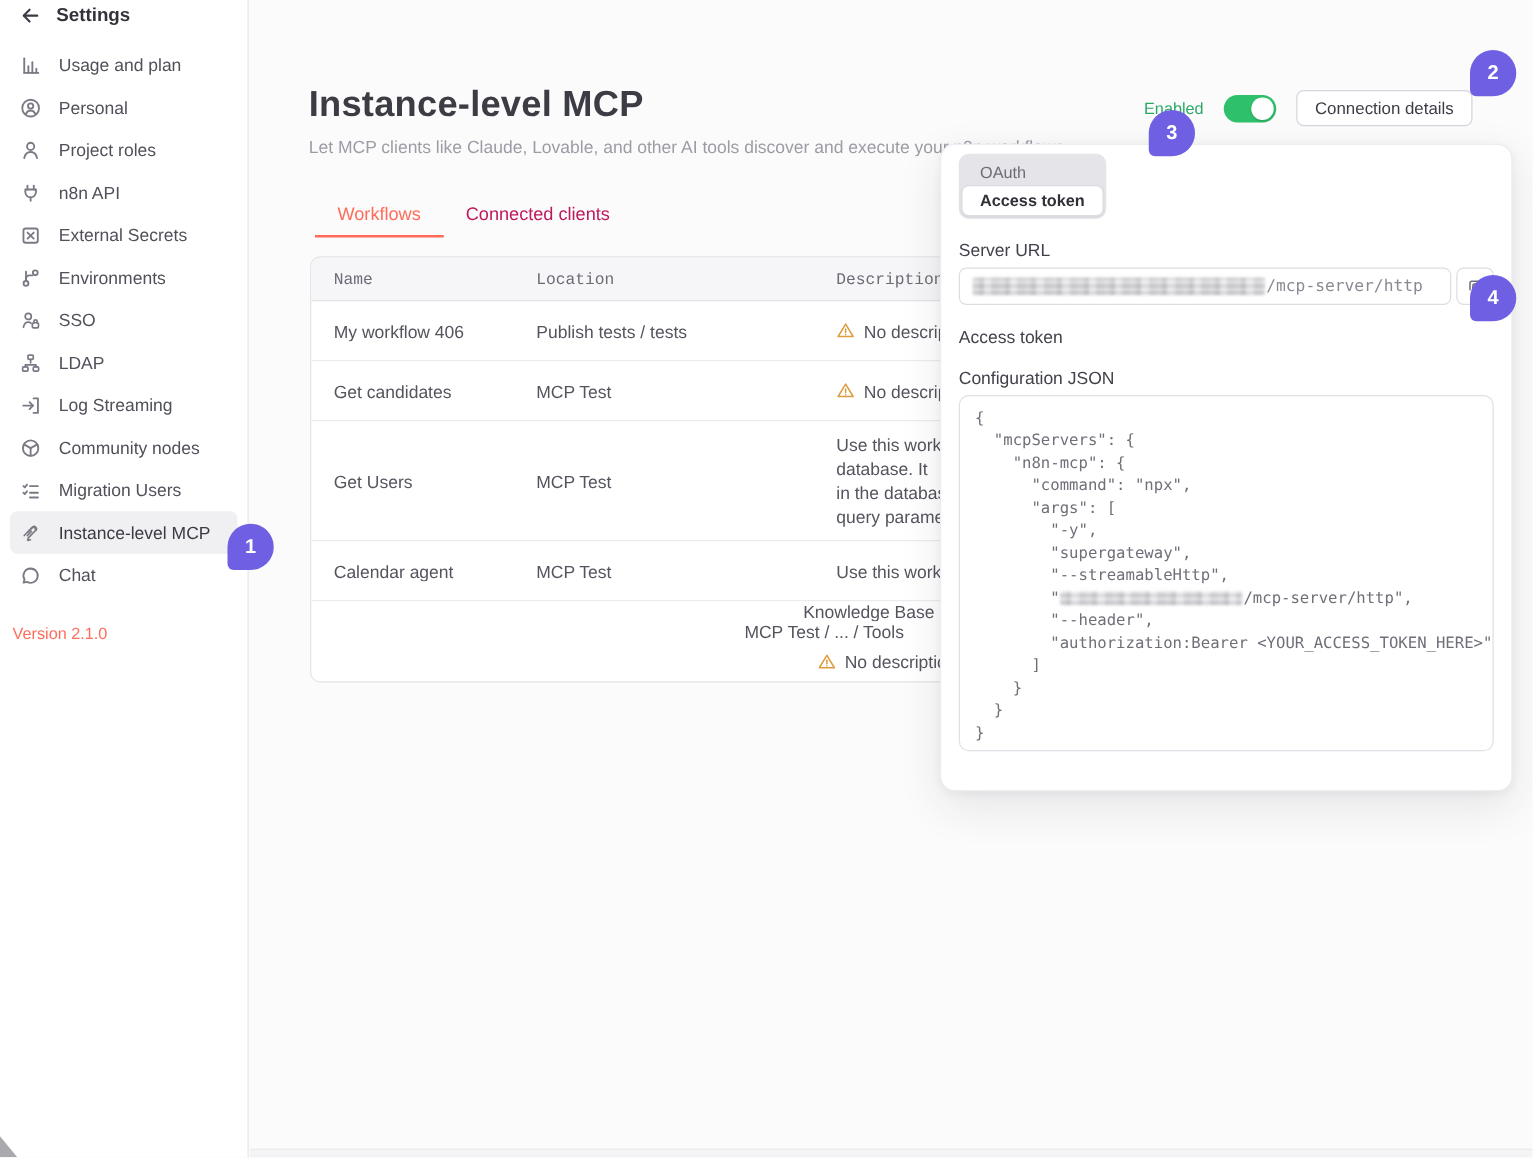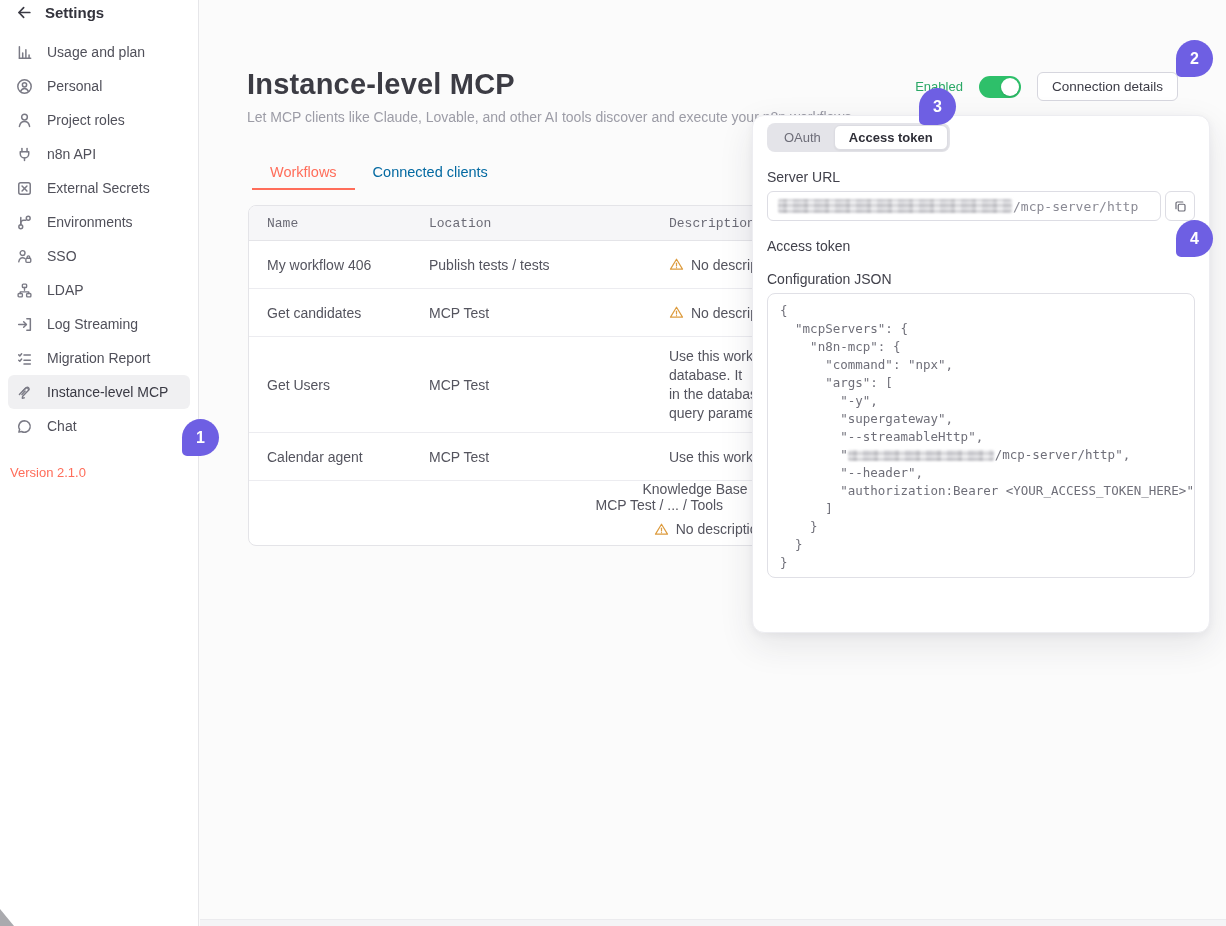--- a/index.html
+++ b/index.html
@@ -21,39 +21,39 @@
   .main { position:absolute; left:200px; top:0; width:1026px; height:926px; background:#fbfbfb; }
   .page-title { position:absolute; left:47px; top:68px; font-size:29px; font-weight:600; color:#3c3c44; letter-spacing:.2px; }
   .page-subtitle { position:absolute; left:47px; top:109px; font-size:14px; color:#9c9ca6; white-space:nowrap; width:700px; overflow:hidden; }
   .header-right { position:absolute; top:72px; right:48px; display:flex; align-items:center; gap:16px; }
   .enabled-label { font-size:13px; color:#2aa866; }
   .toggle { width:42px; height:22px; border-radius:11px; background:#2ec06a; position:relative; cursor:pointer; }
   .toggle .knob { position:absolute; right:2px; top:2px; width:18px; height:18px; border-radius:50%; background:#ffffff; box-shadow:0 1px 2px rgba(0,0,0,.15); }
   .btn-outline { height:29px; padding:0 14px; background:#ffffff; border:1px solid #d6d6de; border-radius:6px; font-size:13.5px; color:#3c3c46; display:flex; align-items:center; cursor:pointer; }
 
   .tabs { position:absolute; left:52px; top:160px; display:flex; gap:0; }
-  .tab { padding:4px 18px 10px 18px; font-size:14.5px; cursor:pointer; position:relative; color:#0369a1; }
+  .tab { padding:4px 18px 10px 18px; font-size:14.5px; cursor:pointer; position:relative; color:#be185d; }
   .tab.active { color:#ff6d5a; }
   .tab.active::after { content:""; position:absolute; left:0; right:0; bottom:0; height:2px; background:#ff6d5a; }
 
   
   .table { position:absolute; left:48px; top:205px; width:931px; background:#ffffff; border:1px solid #e4e4e8; border-radius:8px; overflow:hidden; }
   .t-head { display:flex; background:#f6f6f8; border-bottom:1px solid #e4e4e8; height:35px; align-items:center; font-size:13px; color:#6b6b76;font-family:Liberation Mono, monospace; }
   .t-row { display:flex; border-bottom:1px solid #ececf0; align-items:center; font-size:14px; color:#54545e; min-height:48px; }
   .t-row:last-child { border-bottom:none;flex-direction:column; }
   .col-name { width:178px; padding-left:18px; }
   .col-loc  { width:240px; padding-left:2px; }
   .col-desc { flex:1; padding:8px 10px 8px 2px; display:flex; align-items:center; gap:7px; }
   .col-desc .lines { line-height:19px; }
   .warn-ic { width:15px; height:15px; flex:0 0 15px; color:#dd9c3f; }
   .nowrap { white-space:nowrap; overflow:hidden; }
 
   
   .popover { position:absolute; left:752px; top:115px; width:458px; height:518px; background:#ffffff; border:1px solid #ededf1; border-radius:12px; box-shadow:0 12px 34px rgba(40,40,60,.10), 0 2px 8px rgba(40,40,60,.05); z-index:20; padding:7px 14px; }
-  .seg { position:relative; z-index:22; display:inline-flex; background:#e4e4e9; border-radius:8px; padding:3px; margin-top:0px; }
+  .seg { position:relative; z-index:22; display:inline-flex; background:#e4e4e9; border-radius:8px; padding:3px; margin-top:0px;flex-direction:column; }
   .seg-item { font-size:13px; color:#6d6d78; padding:4px 14px; border-radius:6px; cursor:pointer; }
   .seg-item.active { background:#ffffff; color:#2f2f38; font-weight:600; border:1px solid #dcdce2; margin:-1px; box-shadow:0 1px 2px rgba(0,0,0,.05); }
   .field-label { font-size:14px; color:#41414b; margin:17px 0 6px 0; }
   .field-row { display:flex; gap:4px; }
   .input { flex:1; height:30px; border:1px solid #dddde4; border-radius:6px; background:#ffffff; display:flex; align-items:center; padding:0 10px; font-family:"DejaVu Sans Mono","Liberation Mono",monospace; font-size:13px; color:#8a8a94; overflow:hidden; white-space:nowrap; }
   .sq-btn { width:30px; height:30px; border:1px solid #dddde4; border-radius:6px; background:#ffffff; display:flex; align-items:center; justify-content:center; color:#6d6d78; cursor:pointer; flex:0 0 30px; }
   .redact { display:inline-block; height:14px; width:234px; border-radius:2px; vertical-align:middle; margin-right:1px;
     background:
       repeating-linear-gradient(0deg, rgba(120,120,130,.18) 0 3px, rgba(255,255,255,.25) 3px 6px),
       repeating-linear-gradient(90deg, #dcdcdf 0 5px, #c9c9cd 5px 9px, #ececee 9px 15px, #d4d4d8 15px 21px);
@@ -187,32 +187,43 @@
       <span class="ic">
           <svg width="17" height="17" viewBox="0 0 16 16" fill="none" stroke="currentColor" stroke-width="1.4" stroke-linecap="round" stroke-linejoin="round">
             <path d="M10.2 2.5h3.3v11h-3.3"></path>
             <path d="M2.5 8h7.2"></path>
             <path d="M7.2 5.4 9.8 8l-2.6 2.6"></path>
           </svg>
         </span>
       <span>Log Streaming</span>
     </div>
 
+    <div class="nav-item">
+      <span class="ic">
+          <svg width="17" height="17" viewBox="0 0 16 16" fill="none" stroke="currentColor" stroke-width="1.4" stroke-linecap="round" stroke-linejoin="round">
+            <circle cx="8" cy="8" r="5.8"></circle>
+            <path d="M8 8v5.8"></path>
+            <path d="M8 8 3 5.2"></path>
+            <path d="m8 8 5-2.8"></path>
+          </svg>
+        </span>
+      <span>Community nodes</span>
+    </div>
 
     <div class="nav-item">
       <span class="ic">
           <svg width="17" height="17" viewBox="0 0 16 16" fill="none" stroke="currentColor" stroke-width="1.4" stroke-linecap="round" stroke-linejoin="round">
             <path d="m2.6 4.6 1 1 1.7-2.1"></path>
             <path d="M7.5 4.6h6"></path>
             <path d="m2.6 9.6 1 1 1.7-2.1"></path>
             <path d="M7.5 9.6h6"></path>
             <path d="M7.5 13.2h6"></path>
           </svg>
         </span>
-      <span>Migration Report</span>
+      <span>Migration Users</span>
     </div>
 
     <div class="nav-item active">
       <span class="ic">
           <svg width="17" height="17" viewBox="0 0 16 16" fill="none" stroke="currentColor" stroke-width="1.3" stroke-linecap="round" stroke-linejoin="round">
             <path d="M3.2 9.8 8.9 4a1.7 1.7 0 0 1 2.4 2.4l-5 5.1-.4 1.9 1.9-.4"></path>
             <path d="M6.1 7 9.5 3.5a1.7 1.7 0 0 1 2.4 2.4"></path>
             <path d="m8.6 6.7-3 3.1"></path>
           </svg>
         </span>

